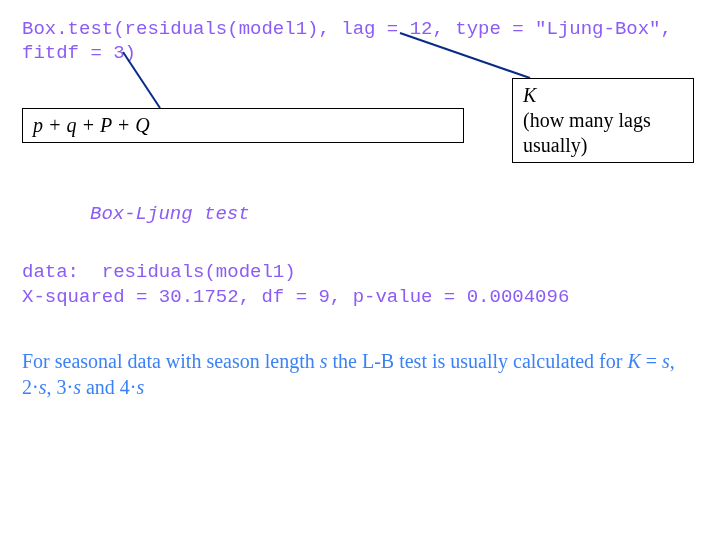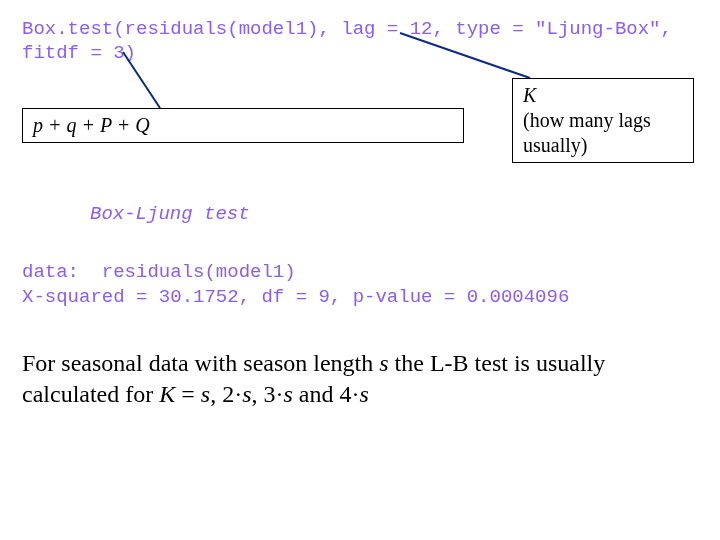--- a/index.html
+++ b/index.html
@@ -73,23 +73,23 @@
     left: 22px;
     font-size: 19px;
     line-height: 1.3;
     margin-top: 8px;
   }
   .para {
     position: absolute;
     top: 348px;
     left: 22px;
     width: 660px;
-    font-size: 24px;
+    font-size: 20px;
     line-height: 1.3;
-    color: #000000;
+    color: #3b82f6;
   }
 </style>
 </head>
 <body>
 
 <div class="slide">
 
   <div class="code code-block-1"><span>Box.test(residuals(model1), lag = 12, type = "Ljung-Box",</span>
 <span>fitdf = 3)</span></div>
 

